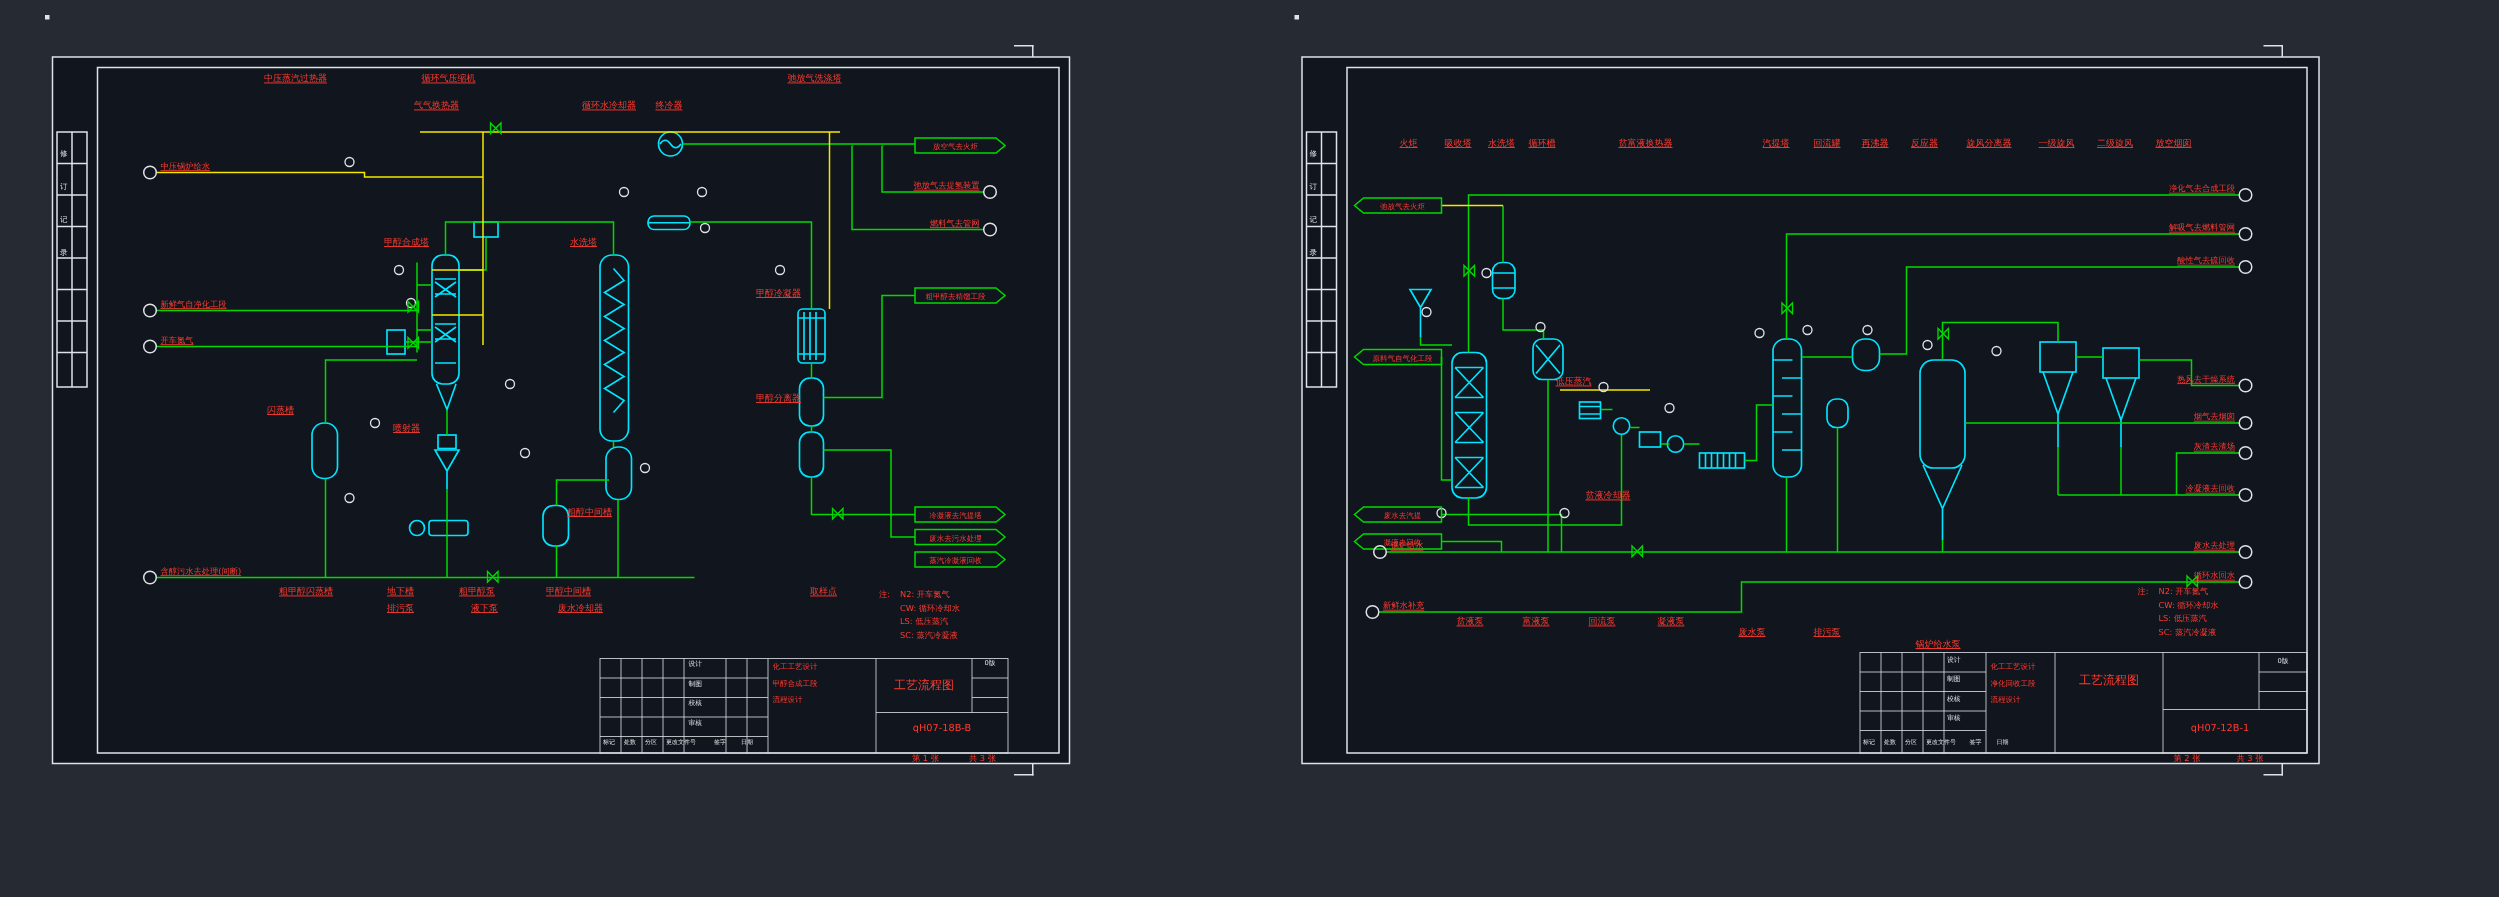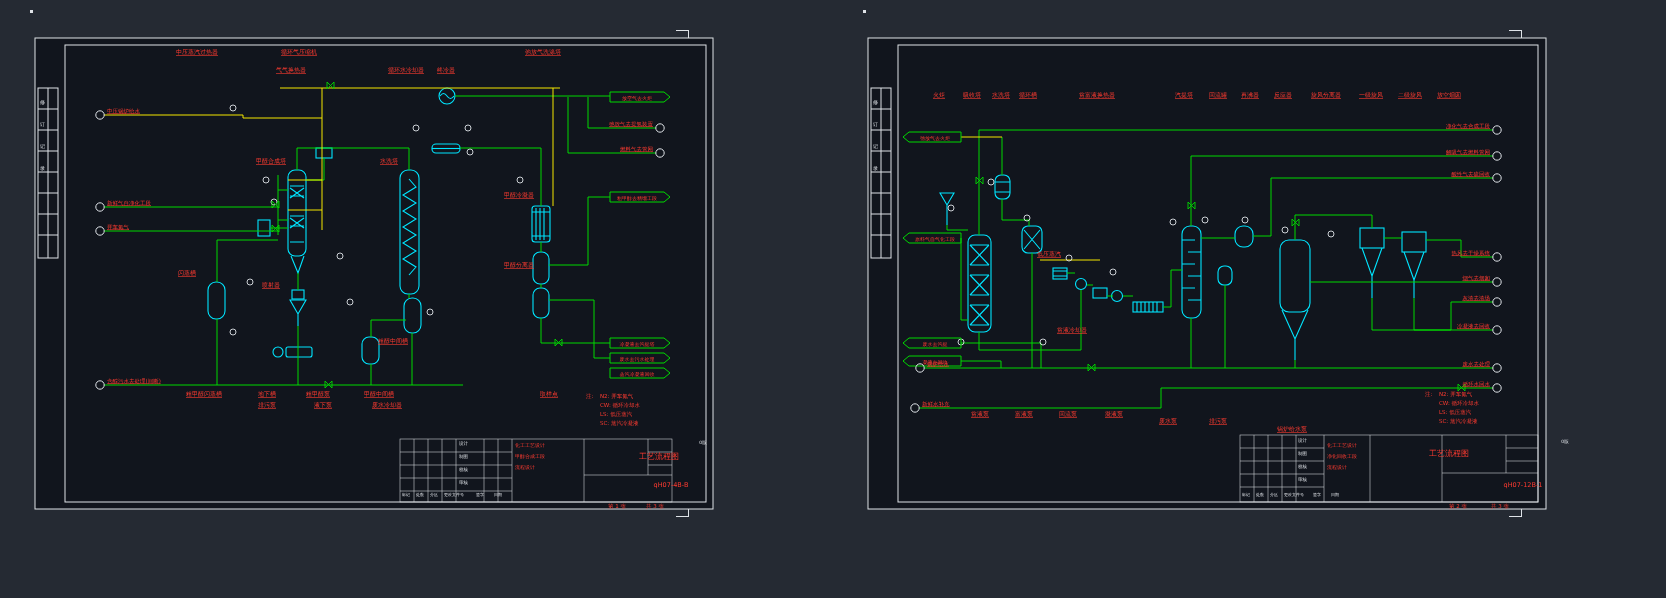--- a/index.html
+++ b/index.html
@@ -10,21 +10,21 @@
   .paper{fill:var(--paper,#11151d);stroke:none;}
   .frame rect,.frame path{fill:none;stroke:var(--white,#dfe3e8);stroke-width:1;}
   .grid rect,.grid path{fill:none;stroke:var(--white,#dfe3e8);stroke-width:.6;opacity:.9;}
   .equip rect,.equip path,.equip circle{fill:none;stroke:var(--cyan,#00e5ff);stroke-width:1.1;}
   .pipe path{fill:none;stroke:var(--green,#00d900);stroke-width:1;}
   .upipe path{fill:none;stroke:var(--yellow,#f5e700);stroke-width:1;}
   .inst circle{fill:none;stroke:var(--white,#dfe3e8);stroke-width:.9;}
   .valve path{fill:none;stroke:var(--green,#00d900);stroke-width:.9;}
   .tb{position:absolute;white-space:nowrap;color:var(--white,#dfe3e8);line-height:1;font-size:4.5px;}
   .tb.red{color:var(--red,#ff3b30);}
-  .tb.ctr{text-align:center;padding-left:43px;}
+  .tb.ctr{text-align:center;}
   .mark{position:absolute;width:12px;height:7px;}
   .mark.tr{border-top:1px solid var(--white,#dfe3e8);border-right:1px solid var(--white,#dfe3e8);}
   .mark.br{border-bottom:1px solid var(--white,#dfe3e8);border-right:1px solid var(--white,#dfe3e8);}
   .speck{position:absolute;width:3px;height:3px;background:var(--white,#dfe3e8);}
 </style>
 </head>
 <body>
 
 <div class="canvas">
 
@@ -200,21 +200,21 @@
         </g>
       </svg>
 
     <div class="mark tr" style="left:648px;top:0px"></div>
     <div class="mark br" style="left:648px;top:479px"></div>
 
     <div class="tb red" style="left:487px;top:413px;font-size:5px">化工工艺设计</div>
     <div class="tb red" style="left:487px;top:424px;font-size:5px">甲醇合成工段</div>
     <div class="tb red" style="left:487px;top:435px;font-size:5px">流程设计</div>
     <div class="tb red ctr" style="left:556px;top:423px;width:64px;font-size:8px">工艺流程图</div>
-    <div class="tb red ctr" style="left:556px;top:452px;width:88px;font-size:6.5px">qH07-4B-B</div>
+    <div class="tb red ctr" style="left:556px;top:452px;width:88px;font-size:6.5px">qH07-18B-B</div>
     <div class="tb ctr" style="left:621px;top:411px;width:22px">0版</div>
     <div class="tb" style="left:431px;top:412px">设计</div>
     <div class="tb" style="left:431px;top:425px">制图</div>
     <div class="tb" style="left:431px;top:438px">校核</div>
     <div class="tb" style="left:431px;top:451px">审核</div>
     <div class="tb" style="left:374px;top:463px;font-size:4px">标记</div>
     <div class="tb" style="left:388px;top:463px;font-size:4px">处数</div>
     <div class="tb" style="left:402px;top:463px;font-size:4px">分区</div>
     <div class="tb" style="left:416px;top:463px;font-size:4px">更改文件号</div>
     <div class="tb" style="left:448px;top:463px;font-size:4px">签字</div>

